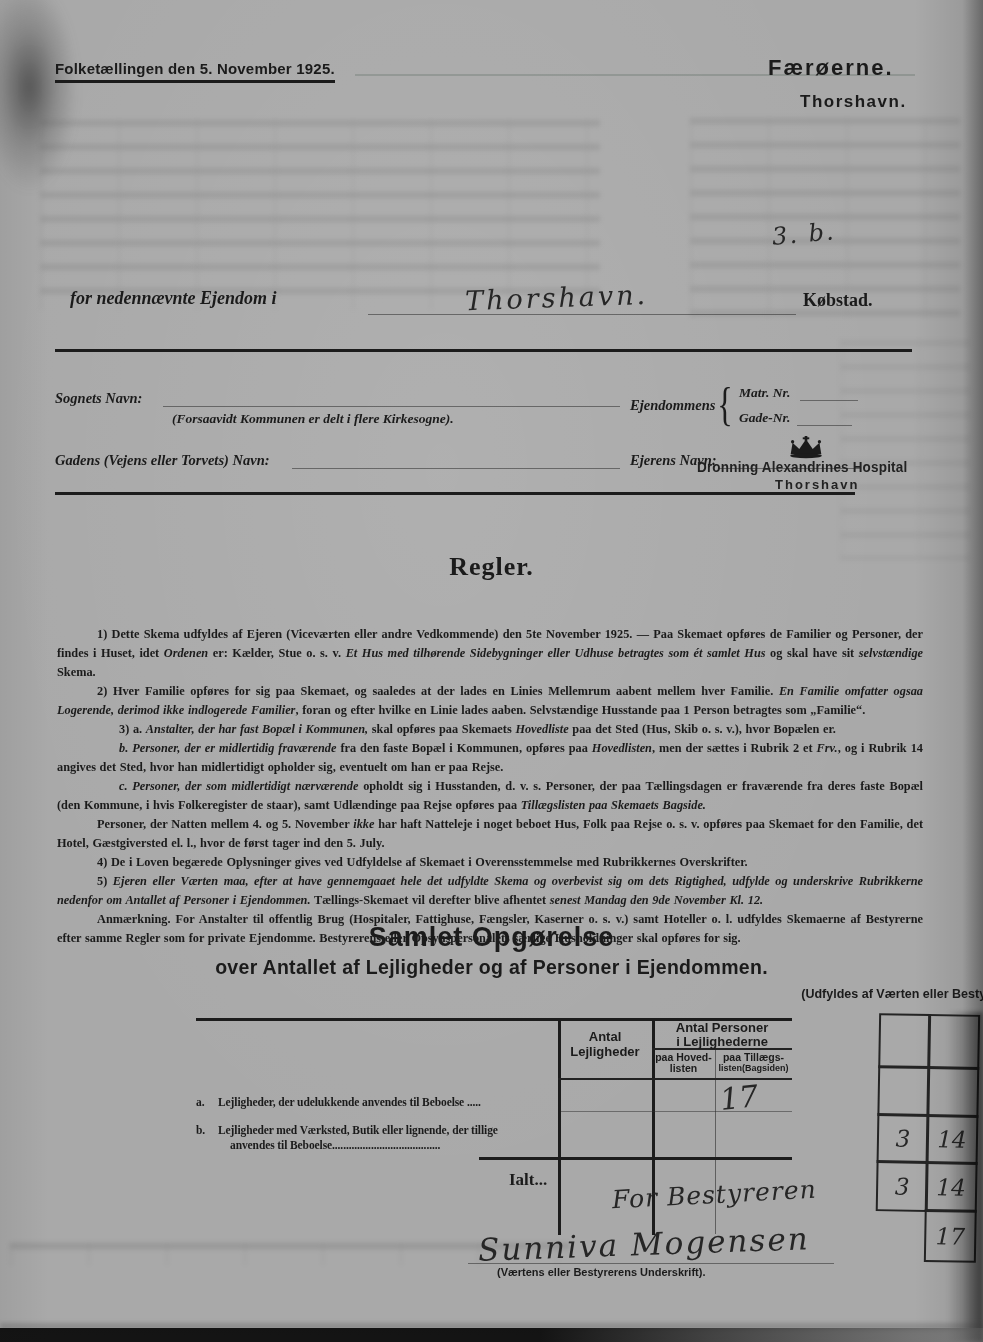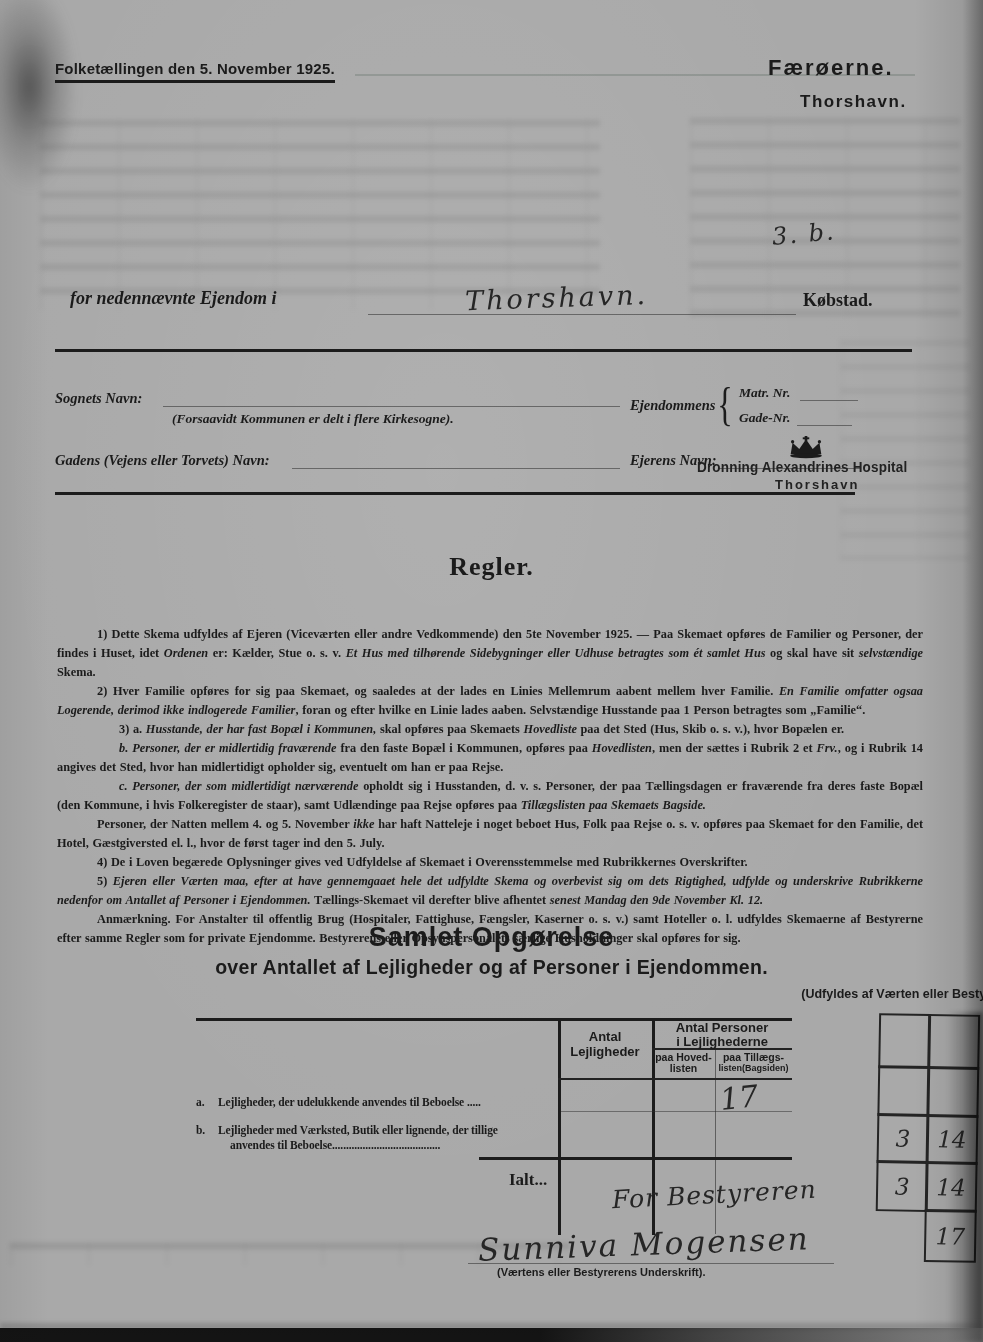--- a/index.html
+++ b/index.html
@@ -163,21 +163,21 @@
       <circle cx="34" cy="6" r="1.7" fill="#1b1b1b"></circle>
   </svg>
   <div class="abs sans b stamp-1">Dronning Alexandrines Hospital</div>
   <div class="abs sans b stamp-2">Thorshavn</div>
   <div class="abs thick rule-b"></div>
 
   <div class="abs serif b regler-h">Regler.</div>
   <div class="abs serif rules">
       <p class="ind1"><span>1)  Dette Skema udfyldes af Ejeren (Viceværten eller andre Vedkommende) den 5te November 1925. — Paa Skemaet opføres de Familier og Personer, der findes i Huset, idet </span><span class="it">Ordenen</span><span> er: Kælder, Stue o. s. v.  </span><span class="it">Et Hus med tilhørende Sidebygninger eller Udhuse betragtes som ét samlet Hus</span><span> og skal have sit </span><span class="it">selvstændige</span><span> Skema.</span></p>
       <p class="ind1"><span>2)  Hver Familie opføres for sig paa Skemaet, og saaledes at der lades en Linies Mellemrum aabent mellem hver Familie.  </span><span class="it">En Familie omfatter ogsaa Logerende, derimod ikke indlogerede Familier</span><span>, foran og efter hvilke en Linie lades aaben.  Selvstændige Husstande paa 1 Person betragtes som „Familie“.</span></p>
-      <p class="ind2"><span>3)  a.  </span><span class="it">Husstande, der har fast Bopæl i Kommunen,</span><span> skal opføres paa Skemaets </span><span class="it">Hovedliste</span><span> paa det Sted (Hus, Skib o. s. v.), hvor Bopælen er.</span></p>
+      <p class="ind2"><span>3)  a.  </span><span class="it">Anstalter, der har fast Bopæl i Kommunen,</span><span> skal opføres paa Skemaets </span><span class="it">Hovedliste</span><span> paa det Sted (Hus, Skib o. s. v.), hvor Bopælen er.</span></p>
       <p class="ind2"><span class="it">b.  Personer, der er midlertidig fraværende</span><span> fra den faste Bopæl i Kommunen, opføres paa </span><span class="it">Hovedlisten</span><span>, men der sættes i Rubrik 2 et </span><span class="it">Frv.</span><span>, og i Rubrik 14 angives det Sted, hvor han midlertidigt opholder sig, eventuelt om han er paa Rejse.</span></p>
       <p class="ind2"><span class="it">c.  Personer, der som midlertidigt nærværende</span><span> opholdt sig i Husstanden, d. v. s. Personer, der paa Tællingsdagen er fraværende fra deres faste Bopæl (den Kommune, i hvis Folkeregister de staar), samt Udlændinge paa Rejse opføres paa </span><span class="it">Tillægslisten paa Skemaets Bagside.</span></p>
       <p class="ind1"><span>Personer, der Natten mellem 4. og 5. November </span><span class="it">ikke</span><span> har haft Natteleje i noget beboet Hus, Folk paa Rejse o. s. v. opføres paa Skemaet for den Familie, det Hotel, Gæstgiversted el. l., hvor de først tager ind den 5. July.</span></p>
       <p class="ind1"><span>4)  De i Loven begærede Oplysninger gives ved Udfyldelse af Skemaet i Overensstemmelse med Rubrikkernes Overskrifter.</span></p>
       <p class="ind1"><span>5)  </span><span class="it">Ejeren eller Værten maa, efter at have gennemgaaet hele det udfyldte Skema og overbevist sig om dets Rigtighed, udfylde og underskrive Rubrikkerne nedenfor om Antallet af Personer i Ejendommen.</span><span>  Tællings-Skemaet vil derefter blive afhentet </span><span class="it">senest Mandag den 9de November Kl. 12.</span></p>
       <p class="ind1"><span>Anmærkning.  For Anstalter til offentlig Brug (Hospitaler, Fattighuse, Fængsler, Kaserner o. s. v.) samt Hoteller o. l. udfyldes Skemaerne af Bestyrerne efter samme Regler som for private Ejendomme.  Bestyrerens eller Opsynspersonalets særlige Husholdninger skal opføres for sig.</span></p>
     </div>
 
   <div class="abs sans b s-title">Samlet Opgørelse</div>
   <div class="abs sans b s-sub">over Antallet af Lejligheder og af Personer i Ejendommen.</div>

